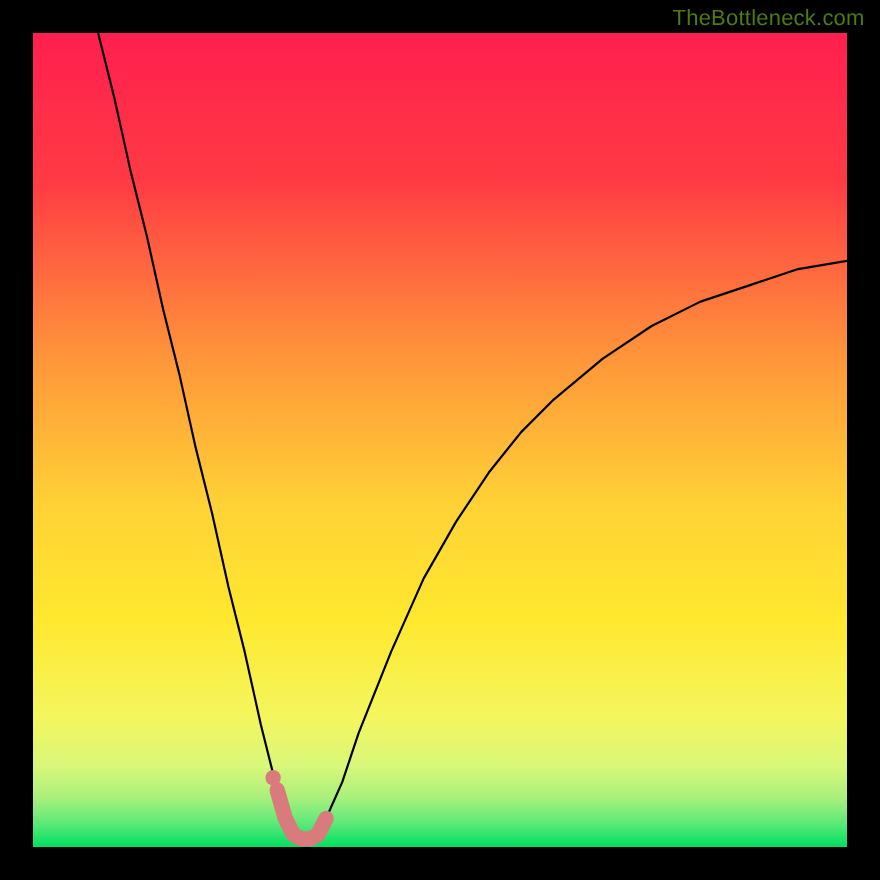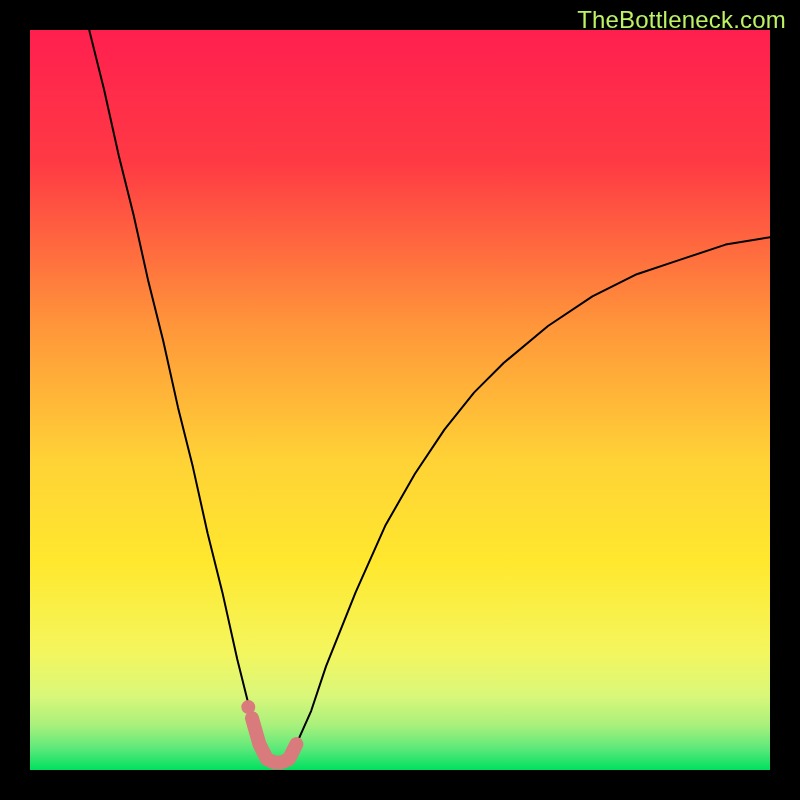--- a/index.html
+++ b/index.html
@@ -16,23 +16,23 @@
     top: 30px;
     width: 740px;
     height: 740px;
     overflow: hidden;
   }
   .watermark {
     position: absolute;
     top: 6px;
     right: 14px;
     font-family: Arial, Helvetica, sans-serif;
-    font-size: 24px;
+    font-size: 20px;
     font-weight: 500;
-    color: #bef264;
+    color: #4d7c0f;
     z-index: 50;
     letter-spacing: 0.2px;
   }
   svg.plot {
     position: absolute;
     inset: 0;
     width: 740px;
     height: 740px;
     display: block;
   }

